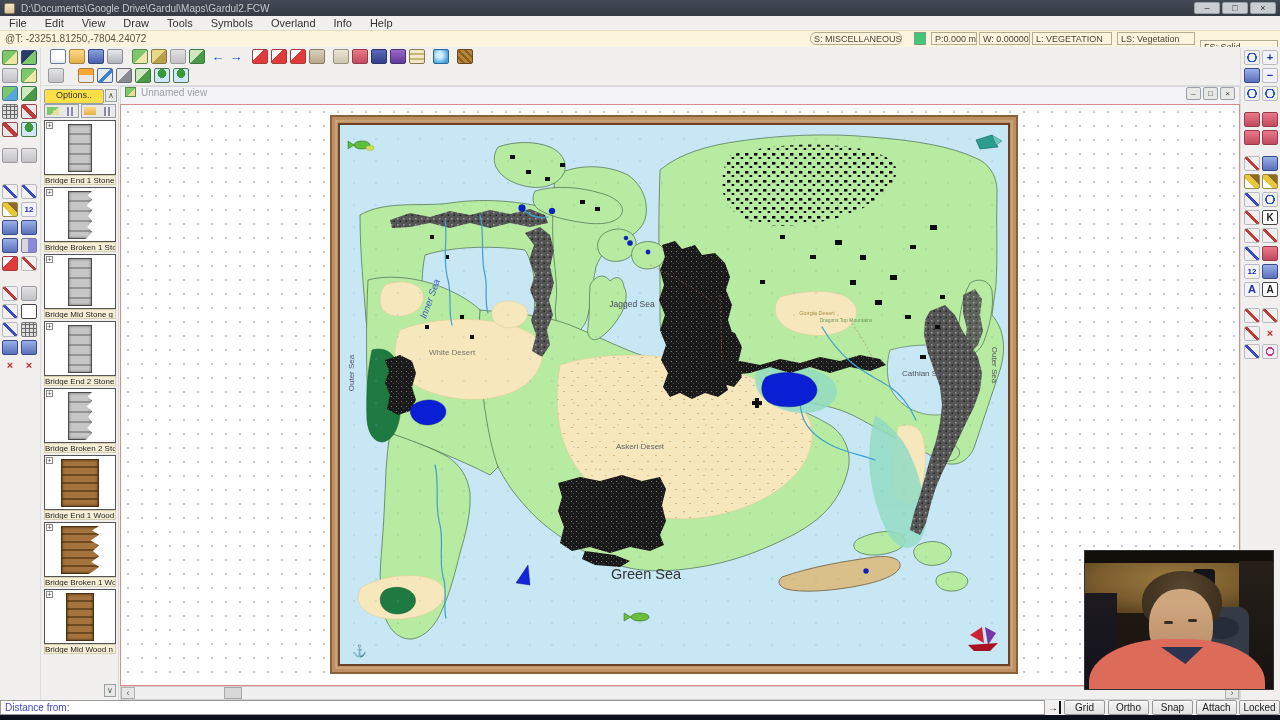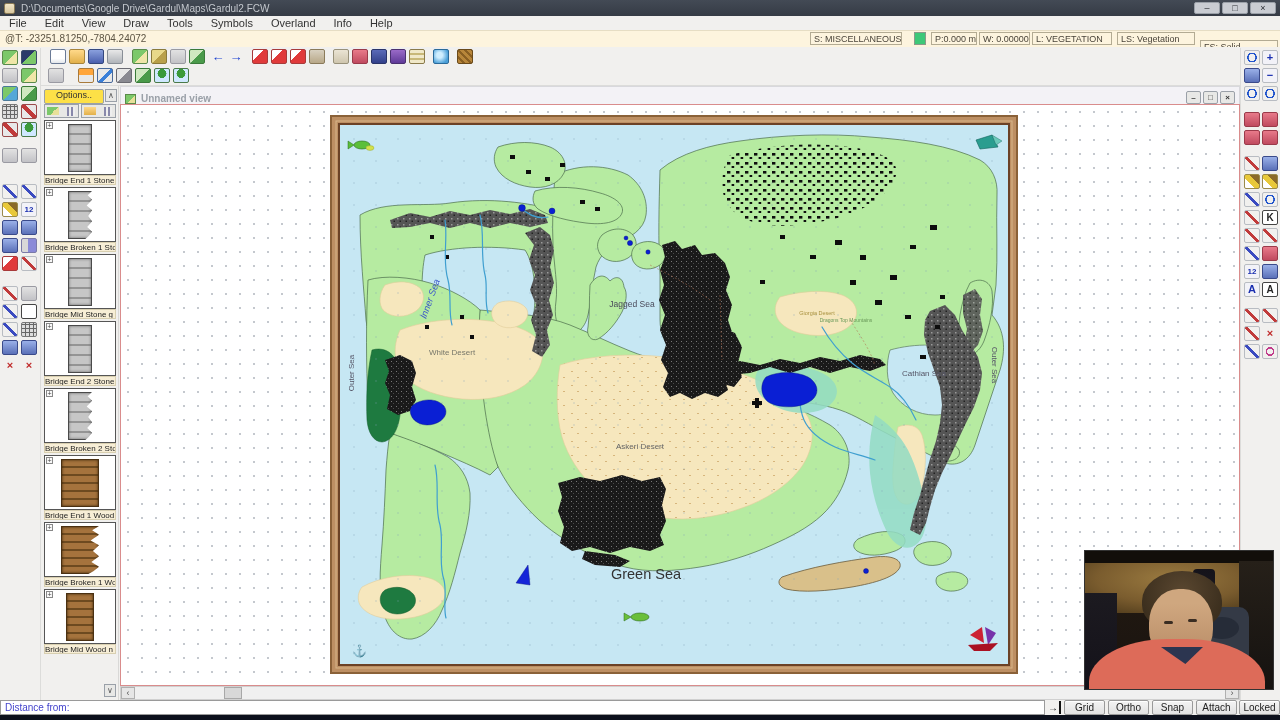--- a/index.html
+++ b/index.html
@@ -96,21 +96,21 @@
   .sym-art{position:absolute;left:50%;top:3px;transform:translateX(-50%);height:48px;}
   .art-stone{width:24px;background:repeating-linear-gradient(180deg,#c6c6c6 0 8px,#949494 8px 10px);
              border:1px solid #4a4a4a;box-shadow:inset 0 0 3px #666;}
   .art-wood{width:38px;background:repeating-linear-gradient(180deg,#a5733d 0 6px,#6d4a20 6px 8px);
             border:1px solid #4a3012;box-shadow:inset 0 0 3px #3a2408;}
   .art-wood.mid{width:28px;}
   .art-broken{clip-path:polygon(0 0,100% 0,82% 9%,100% 18%,78% 30%,100% 40%,84% 52%,100% 63%,80% 75%,100% 85%,86% 94%,72% 100%,0 100%);}
 
   
   .viewtitle{position:absolute;left:120px;top:86px;width:1120px;height:18px;background:#f3f2f6;
-             display:flex;align-items:flex-end;border:1px solid #d8d8dc;border-bottom:none;font-weight:bold;}
+             display:flex;align-items:flex-start;border:1px solid #d8d8dc;border-bottom:none;}
   .viewtitle .vicon{width:11px;height:10px;margin:0 5px 0 4px;background:linear-gradient(135deg,#7cc86a 55%,#e8e09a 55%);
                     border:1px solid #5a8a4a;}
   .viewtitle .vt{font-size:10px;color:#9aa0a8;flex:1;}
   .vbtn{width:15px;height:13px;margin-right:2px;background:#e8e8e6;border:1px solid #9aa0a8;border-radius:2px;
         font-size:8px;line-height:11px;text-align:center;color:#333;}
   .canvas{position:absolute;left:120px;top:104px;width:1120px;height:582px;background:#fff;
           border:1px solid #d98c8c;
           background-image:radial-gradient(#c4c8ce 0.8px,transparent 0.9px);background-size:14px 14px;}
   .hscroll{position:absolute;left:120px;top:686px;width:1120px;height:14px;background:#f0f0f0;border:1px solid #d0d0d0;}
   .hs-arrow{position:absolute;top:0;width:14px;height:12px;background:#e6e6e6;border:1px solid #b0b0b0;
@@ -181,21 +181,21 @@
     <span class="menu-item">Draw</span>
     <span class="menu-item">Tools</span>
     <span class="menu-item">Symbols</span>
     <span class="menu-item">Overland</span>
     <span class="menu-item">Info</span>
     <span class="menu-item">Help</span>
   </div>
 
   <div class="coordbar">
     <span class="readout">@T: -23251.81250,-7804.24072</span>
-    <span class="fieldbox" style="left:810px;width:92px;">S: MISCELLANEOUS</span>
+    <span class="fieldbox" style="left:810px;width:92px;border-radius:6px;">S: MISCELLANEOUS</span>
     <span class="swatch" style="left:914px;background:#3ec878;"></span>
     <span class="fieldbox" style="left:931px;width:46px;">P:0.000 mm</span>
     <span class="fieldbox" style="left:979px;width:51px;">W: 0.00000</span>
     <span class="fieldbox" style="left:1032px;width:80px;">L: VEGETATION</span>
     <span class="fieldbox" style="left:1117px;width:78px;">LS: Vegetation</span>
     <span class="fieldbox" style="left:1200px;width:78px;margin-top:8px;">FS: Solid</span>
   </div>
 
   <div class="toolbar1">
     <span class="ic v-doc" style="left:50px;top:2px;"></span>

